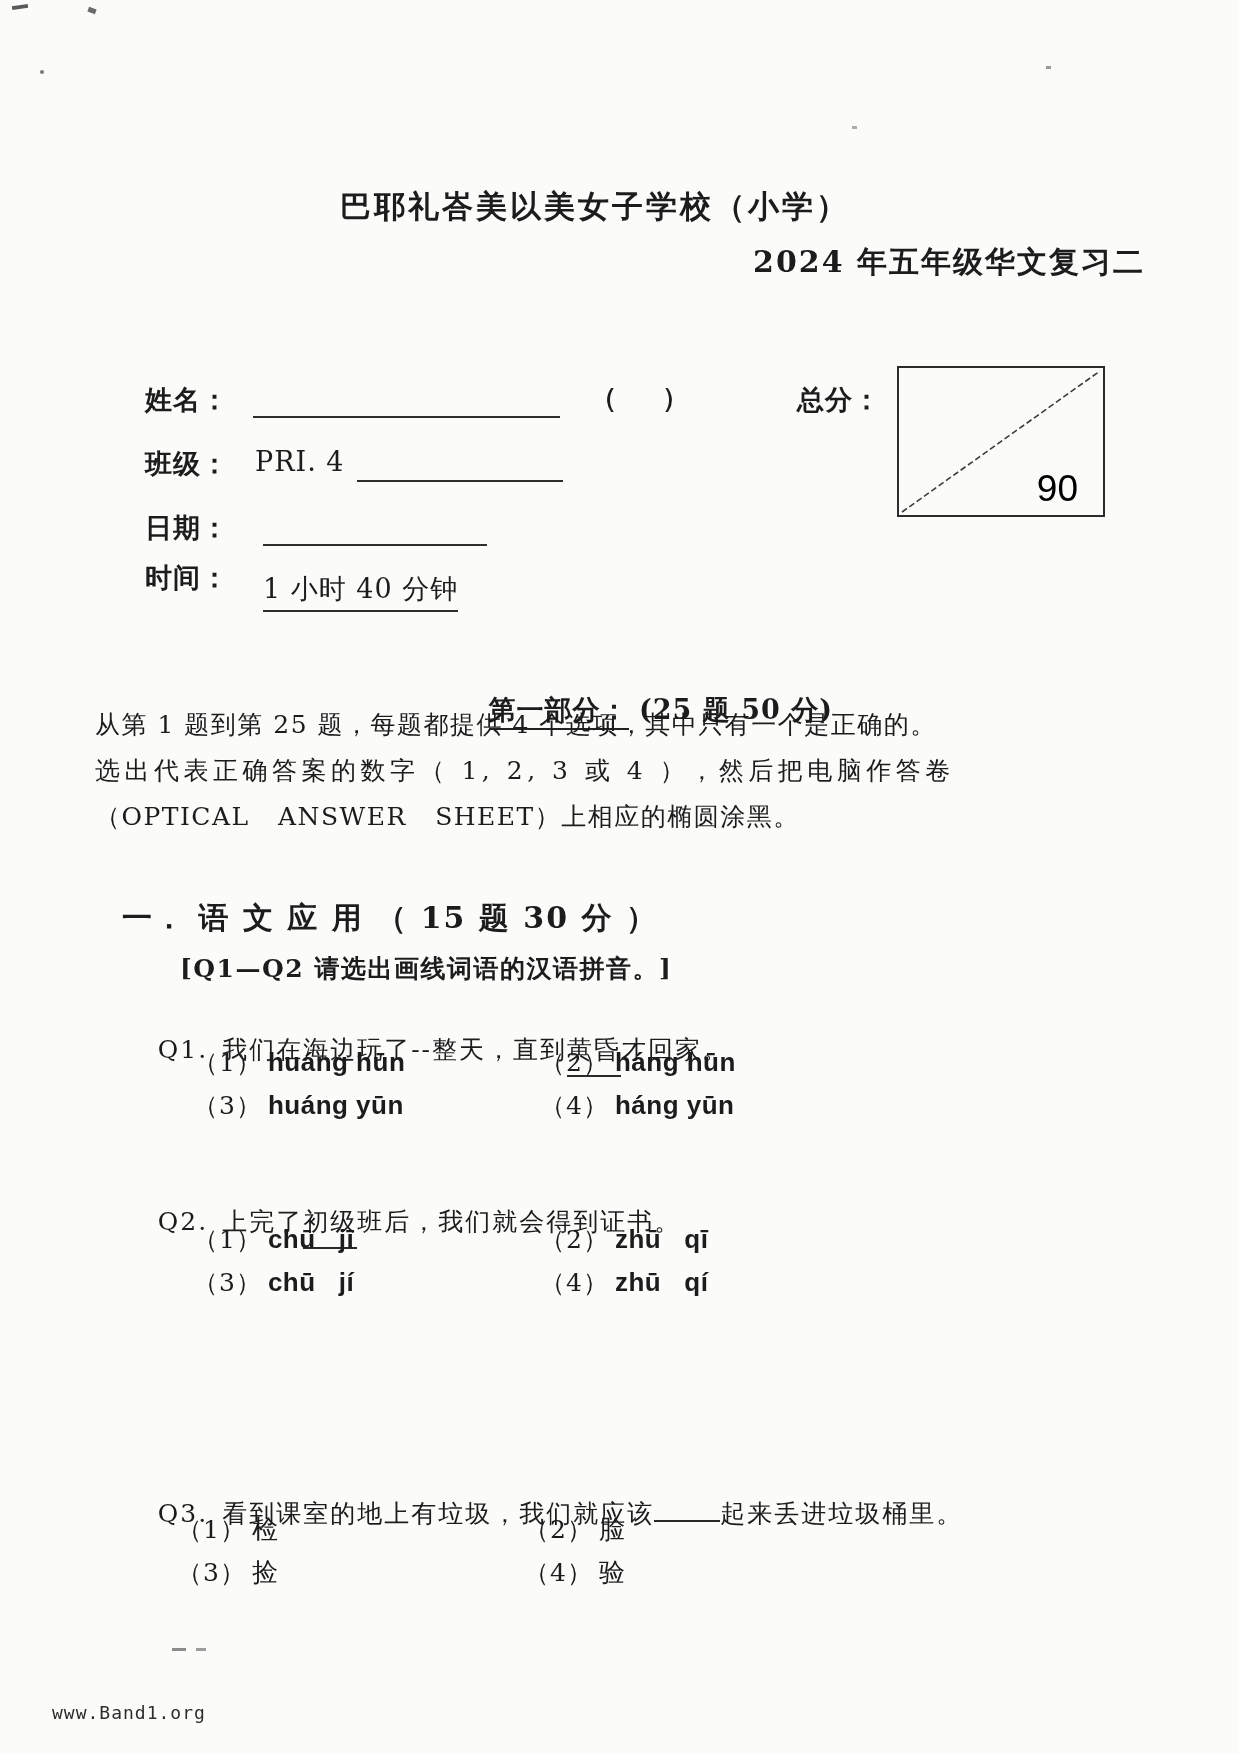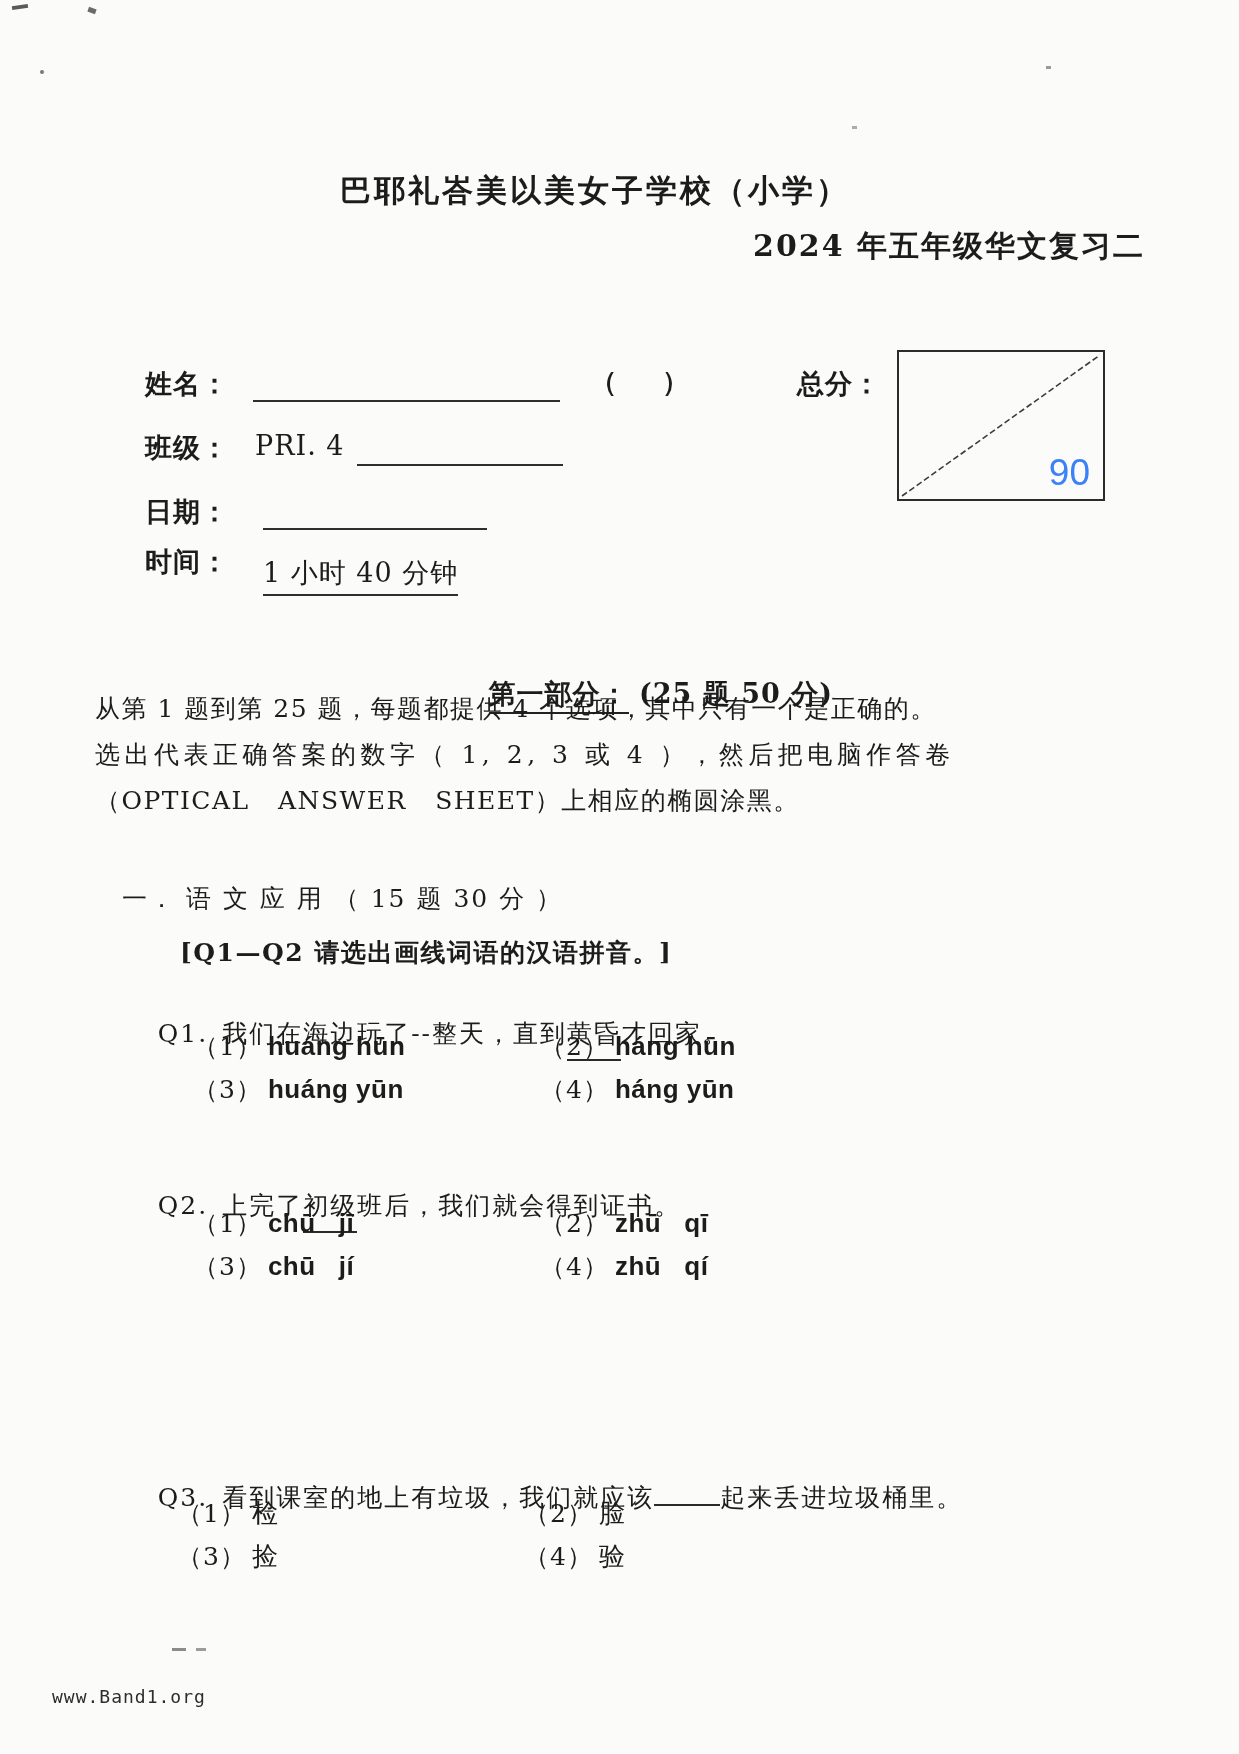--- a/index.html
+++ b/index.html
@@ -1,35 +1,35 @@
 <!DOCTYPE html>
 <html><head>
 <meta charset="utf-8">
 <style>
   html,body{margin:0;padding:0;background:#e9e9e7;}
   .page{
     position:relative;width:1239px;height:1754px;margin:0 auto;
     background:#fbfbf9;overflow:hidden;
     font-family:"DejaVu Serif","Liberation Serif",serif;color:#1c1c1c;
   }
-  .abs{position:absolute;}
+  .abs{position:absolute;margin-top:16px;}
   .title1{left:45px;top:170px;width:1100px;text-align:center;font-size:31px;font-weight:bold;letter-spacing:3px;}
   .title2{left:45px;top:226px;width:1100px;text-align:right;font-size:30px;font-weight:bold;letter-spacing:2px;}
   .lbl{font-size:27px;font-weight:600;letter-spacing:1px;white-space:pre;}
   .val{font-size:27px;letter-spacing:1px;white-space:pre;}
   .uline{border-bottom:2px solid #2e2e2e;height:0;display:block;}
   .uval{border-bottom:2px solid #2e2e2e;padding-bottom:3px;}
   .score-box{border:2px solid #2b2b2b;background:transparent;}
   .score-box svg{position:absolute;left:0;top:0;}
-  .score-val{position:absolute;right:13px;bottom:5px;font-family:"Liberation Sans","DejaVu Sans",sans-serif;font-size:37px;color:#3b82f6;}
+  .score-val{position:absolute;right:25px;bottom:5px;font-family:"Liberation Sans","DejaVu Sans",sans-serif;font-size:37px;color:#000000;}
   .p1-head{font-size:27px;font-weight:bold;letter-spacing:1px;white-space:pre;}
   .p1-head .u{border-bottom:2.5px solid #222;padding-bottom:3px;}
   .instr{font-size:25px;letter-spacing:1.5px;white-space:pre;}
   .instr.sp{letter-spacing:4.5px;}
-  .sec-head{font-size:25px;font-weight:normal;letter-spacing:2px;white-space:pre;}
+  .sec-head{font-size:30px;font-weight:bold;letter-spacing:2px;white-space:pre;}
   .note{font-size:25px;font-weight:bold;letter-spacing:1.5px;white-space:pre;}
   .qline{font-size:25px;letter-spacing:2px;white-space:pre;}
   .qnum{margin-right:14px;}
   .qline .u{border-bottom:2px solid #2a2a2a;padding-bottom:12px;font-family:Liberation Serif, serif;}
   .blank{display:inline-block;width:66px;border-bottom:2.5px solid #2a2a2a;height:1em;vertical-align:baseline;}
   .opts{display:grid;grid-template-columns:347px auto;grid-auto-rows:43px;}
   .opt-label{font-size:25px;letter-spacing:1px;white-space:pre;margin-right:6px;}
   .pinyin{font-family:"Liberation Sans","DejaVu Sans",sans-serif;font-size:26px;font-weight:600;letter-spacing:0.5px;white-space:pre;}
   .hanzi{font-size:26px;letter-spacing:1px;white-space:pre;}
   .footer{font-family:"DejaVu Sans Mono","Liberation Mono",monospace;font-size:18px;letter-spacing:1px;color:#2d2d2d;}

